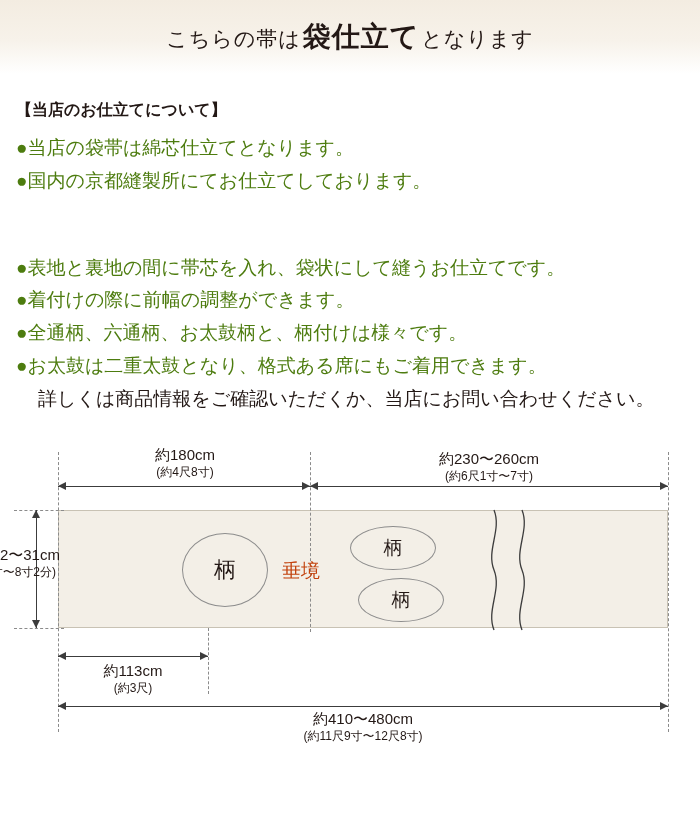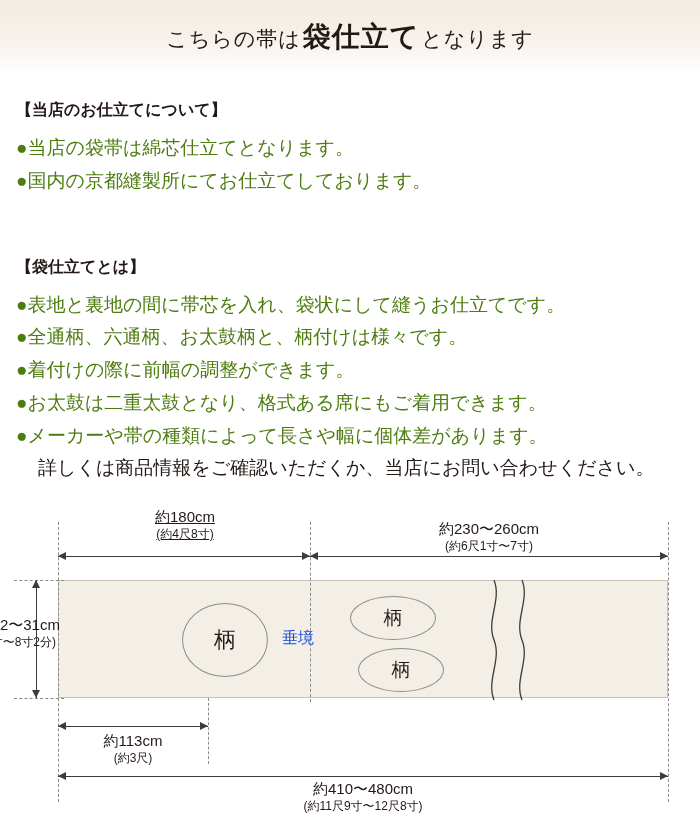--- a/index.html
+++ b/index.html
@@ -151,23 +151,23 @@
     border-radius: 50%;
     background: #f3efe7;
     display: flex;
     align-items: center;
     justify-content: center;
     font-family: "Liberation Serif", serif;
     color: #231815;
   }
   .tare {
     position: absolute;
-    font-size: 16px;
+    font-size: 19px;
     font-family: "Liberation Serif", serif;
-    color: #1d4ed8;
+    color: #c2410c;
   }
   .squiggle {
     position: absolute;
   }
 </style>
 </head>
 <body>
 
 <div class="header">
   <div class="header-text">
@@ -181,46 +181,44 @@
 
   <div>
     <div class="section-title">【当店のお仕立てについて】</div>
     <div class="bullet-line">●当店の袋帯は綿芯仕立てとなります。</div>
     <div class="bullet-line">●国内の京都縫製所にてお仕立てしております。</div>
   </div>
 
   <div class="gap-1"></div>
 
   <div>
-    <div class="section-title">【袋仕立てとは】</div>
     <div class="bullet-line">●表地と裏地の間に帯芯を入れ、袋状にして縫うお仕立てです。</div>
+    <div class="bullet-line">●着付けの際に前幅の調整ができます。</div>
     <div class="bullet-line">●全通柄、六通柄、お太鼓柄と、柄付けは様々です。</div>
-    <div class="bullet-line">●着付けの際に前幅の調整ができます。</div>
     <div class="bullet-line">●お太鼓は二重太鼓となり、格式ある席にもご着用できます。</div>
-    <div class="bullet-line">●メーカーや帯の種類によって長さや幅に個体差があります。</div>
     <div class="sub-line">詳しくは商品情報をご確認いただくか、当店にお問い合わせください。</div>
   </div>
 </div>
 
 <div class="diagram">
 
   <div class="obi"></div>
 
   <div class="dashed-v" style="left:58px;  top:14px;  height:280px;"></div>
   <div class="dashed-v" style="left:310px; top:14px;  height:180px;"></div>
   <div class="dashed-v" style="left:668px; top:14px;  height:280px;"></div>
   <div class="dashed-v" style="left:208px; top:190px; height:66px;"></div>
 
   <div class="dashed-h" style="left:14px; top:72px;  width:50px;"></div>
   <div class="dashed-h" style="left:14px; top:190px; width:50px;"></div>
 
   <div class="solid-line" style="left:58px; top:48px; width:252px;"></div>
   <div class="arrow arrow-l" style="left:58px;  top:44px;"></div>
   <div class="arrow arrow-r" style="left:302px; top:44px;"></div>
-  <div class="dim-label" style="left:120px; top:0; width:130px;text-decoration:underline;">
+  <div class="dim-label" style="left:120px; top:8px; width:130px;">
     <div class="main">約180cm</div>
     <div class="sub">(約4尺8寸)</div>
   </div>
 
   <div class="solid-line" style="left:310px; top:48px; width:358px;"></div>
   <div class="arrow arrow-l" style="left:310px; top:44px;"></div>
   <div class="arrow arrow-r" style="left:660px; top:44px;"></div>
   <div class="dim-label" style="left:414px; top:12px; width:150px;text-align:center;">
     <div class="main">約230〜260cm</div>
     <div class="sub">(約6尺1寸〜7寸)</div>

